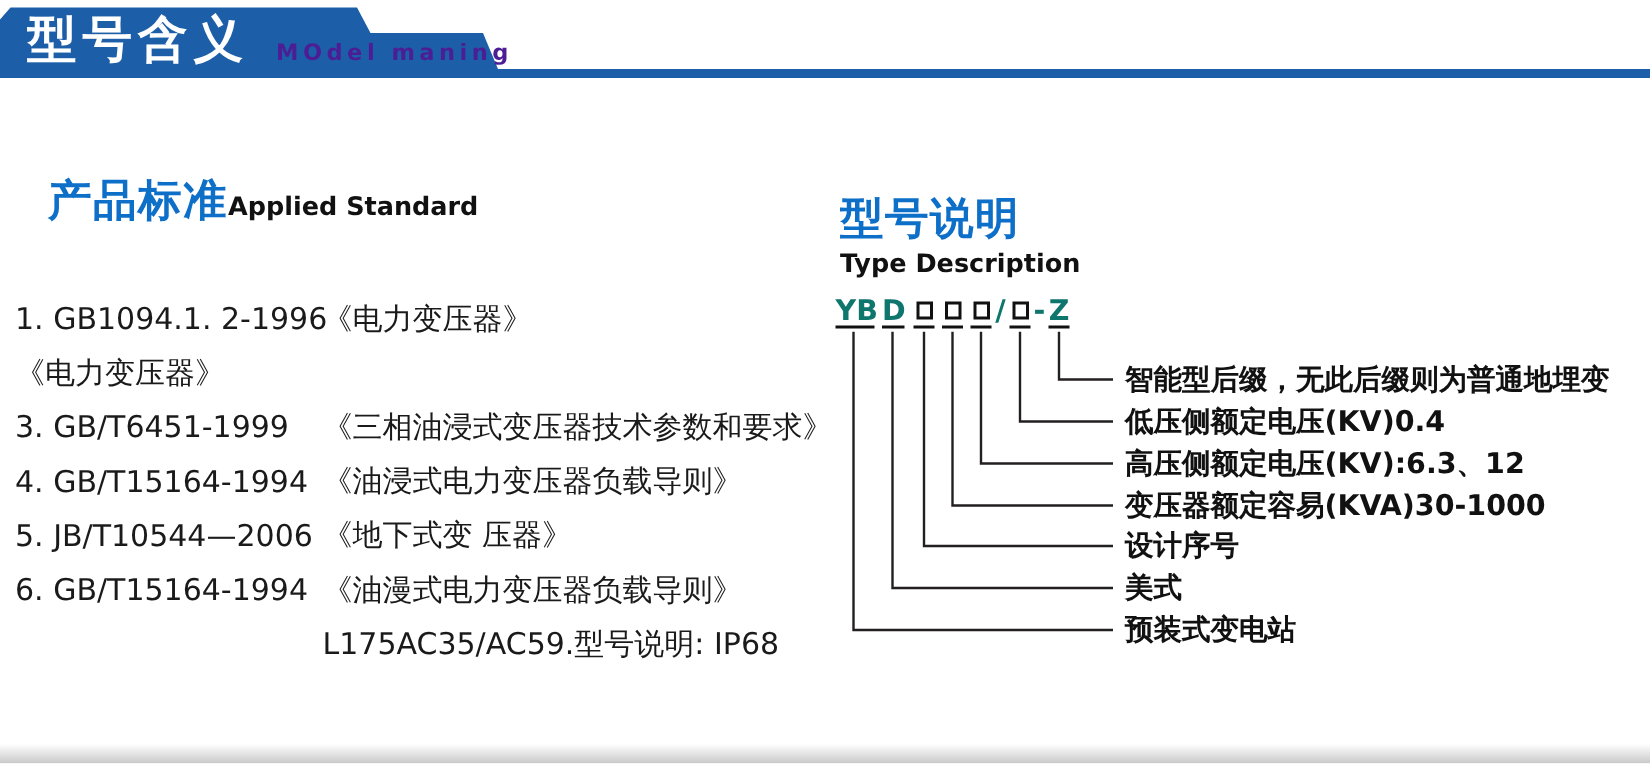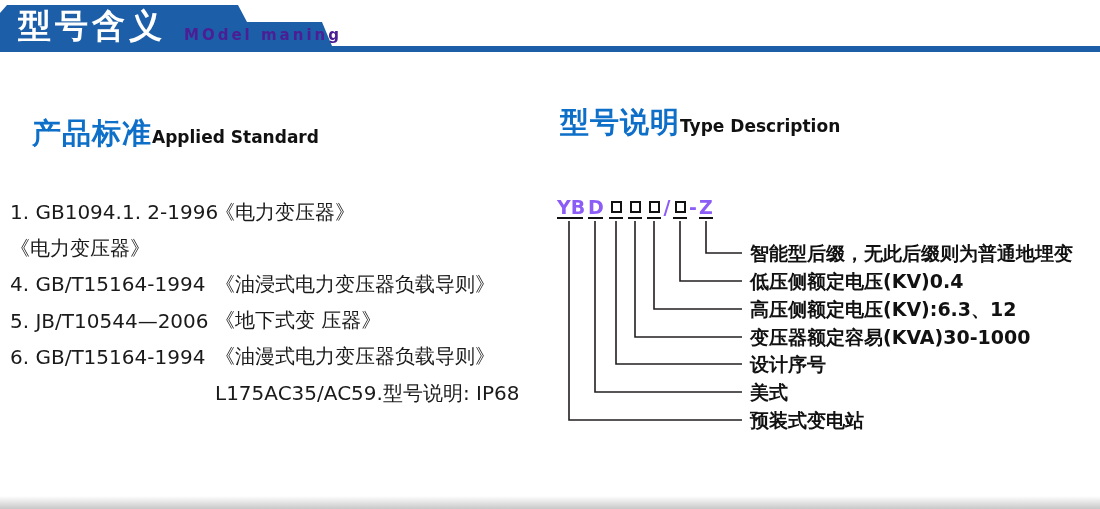--- a/index.html
+++ b/index.html
@@ -18,34 +18,34 @@
     font-size:33px; font-weight:bold; letter-spacing:4px; line-height:40px;
   }
   .banner-sub {
     position:absolute; left:184px; top:26px; color:#4c1d95;
     font-size:15px; font-weight:bold; letter-spacing:3px;
   }
 
   
   .sec-head { position:absolute; display:flex; align-items:baseline; white-space:nowrap; }
   #sec-left  { left:32px;  top:114px; }
-  #sec-right { left:560px; top:103px; }
+  #sec-right { left:560px; top:126px;flex-direction:column; }
   .sec-zh { font-size:29px; font-weight:bold; color:var(--accent,#0e6fc8); letter-spacing:1px; }
   .sec-en { font-size:17px; font-weight:600; color:#111; margin-left:0; }
 
   
   #standards { position:absolute; left:10px; top:194px; width:545px; }
   .std-row { display:flex; height:36.2px; align-items:center; font-size:20px; white-space:nowrap; }
   .std-code { width:205px; flex:0 0 205px; }
   .std-title { }
 
   
   #diagram { position:absolute; left:557px; top:197px; width:543px; height:245px; }
   .seg { position:absolute; top:0; height:22px; text-align:center;
-         font-size:19px; font-weight:bold; line-height:20px; color:#8b5cf6; }
+         font-size:19px; font-weight:bold; line-height:20px; color:#0f766e; }
   .seg.u { border-bottom:2px solid #111; }
   .seg .sq { width:11px; height:12px; border:2px solid #111; margin:4px auto 0 auto; }
   #diag-lines { position:absolute; left:0; top:24px; }
   .diag-label { position:absolute; left:193px; white-space:nowrap;
                 font-size:19px; font-weight:bold; line-height:22px; color:#111; }
 
   
   #bottom-band { position:absolute; left:0; bottom:0; width:1100px; height:13px;
                  background:linear-gradient(#ffffff, #c8c8c8); }
 </style>
@@ -71,20 +71,24 @@
     <span class="sec-en">Type Description</span>
   </div>
 
   <div id="standards">
       <div class="std-row">
         <span class="std-code">1. GB1094.1. 2-1996</span>
         <span class="std-title">《电力变压器》</span>
       </div>
       <div class="std-row">
         <span class="std-title">《电力变压器》</span>
+      </div>
+      <div class="std-row">
+        <span class="std-code">3. GB/T6451-1999</span>
+        <span class="std-title">《三相油浸式变压器技术参数和要求》</span>
       </div>
       <div class="std-row">
         <span class="std-code">4. GB/T15164-1994</span>
         <span class="std-title">《油浸式电力变压器负载导则》</span>
       </div>
       <div class="std-row">
         <span class="std-code">5. JB/T10544—2006</span>
         <span class="std-title">《地下式变 压器》</span>
       </div>
       <div class="std-row">

